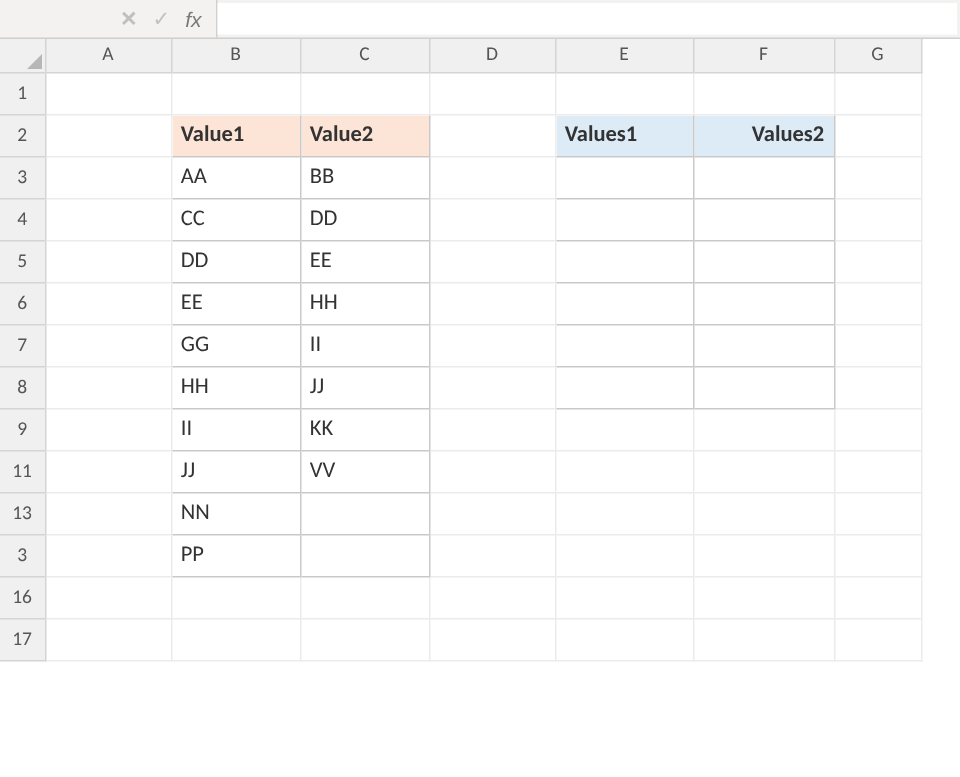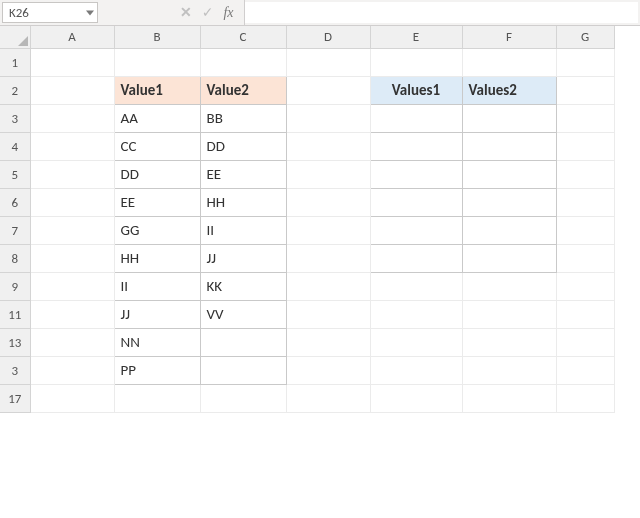--- a/index.html
+++ b/index.html
@@ -47,21 +47,21 @@
     display: flex;
     align-items: center;
     gap: 10px;
     padding: 0 10px 0 80px;
     color: #b0b0b0;
     font-size: 14px;
     border-right: 1px solid #d0cece;
   }
   .fx-controls .xmark { color: #c0c0c0; font-weight: bold; }
   .fx-controls .check { color: #c0c0c0; }
-  .fx-controls .fx { font-style: italic; color: #7a7a7a; font-family: Liberation Serif, serif; }
+  .fx-controls .fx { font-style: italic; color: #7a7a7a; font-family: Liberation Sans, sans-serif; }
   .fx-input {
     flex: 1;
     background: #fff;
     border: none;
     margin: 2px 2px 2px 0;
     padding: 0 6px;
     font-size: 13px;
   }
   .sheet-wrap { position: relative; }
   table {
@@ -110,22 +110,22 @@
     padding: 0 6px;
     font-size: 15px;
     color: #333;
     vertical-align: middle;
     position: relative;
   }
   .colA { width: 84px; }
   .colB { width: 86px; }
   .colC { width: 86px; }
   .colD { width: 84px; }
-  .colE { width: 92px; text-align: center; }
-  .colF { width: 94px; }
+  .colE { width: 92px; }
+  .colF { width: 94px; text-align: right; }
   .colG { width: 58px; }
 
   td.hdr-orange {
     background: #fce4d6;
     font-weight: bold;
     color: #333;
     border: 1px solid #c9c9c9 !important;
     margin-left: 36px;
   }
   td.hdr-blue {
@@ -135,24 +135,20 @@
     border: 1px solid #c9c9c9 !important;
   }
   td.tb {
     border: 1px solid #c9c9c9 !important;
   }
 </style>
 </head>
 <body>
 
 <div class="formula-bar">
-  <div class="name-box">
-    <span>K26</span>
-    <span class="dd"></span>
-  </div>
   <div class="fx-controls">
     <span class="xmark">✕</span>
     <span class="check">✓</span>
     <span class="fx">fx</span>
   </div>
   <input class="fx-input" value="" style="">
 </div>
 
 <div class="sheet-wrap">
 <table>
@@ -284,20 +280,30 @@
           <th class="row">3</th>
     <td class="cell colA"></td>
     <td class="cell colB tb">PP</td>
     <td class="cell colC tb"></td>
     <td class="cell colD"></td>
     <td class="cell colE"></td>
     <td class="cell colF"></td>
     <td class="cell colG"></td>
   </tr>
   <tr>
+          <th class="row">16</th>
+    <td class="cell colA"></td>
+    <td class="cell colB"></td>
+    <td class="cell colC"></td>
+    <td class="cell colD"></td>
+    <td class="cell colE"></td>
+    <td class="cell colF"></td>
+    <td class="cell colG"></td>
+  </tr>
+  <tr>
           <th class="row">17</th>
     <td class="cell colA"></td>
     <td class="cell colB"></td>
     <td class="cell colC"></td>
     <td class="cell colD"></td>
     <td class="cell colE"></td>
     <td class="cell colF"></td>
     <td class="cell colG"></td>
   </tr>
 </tbody>

